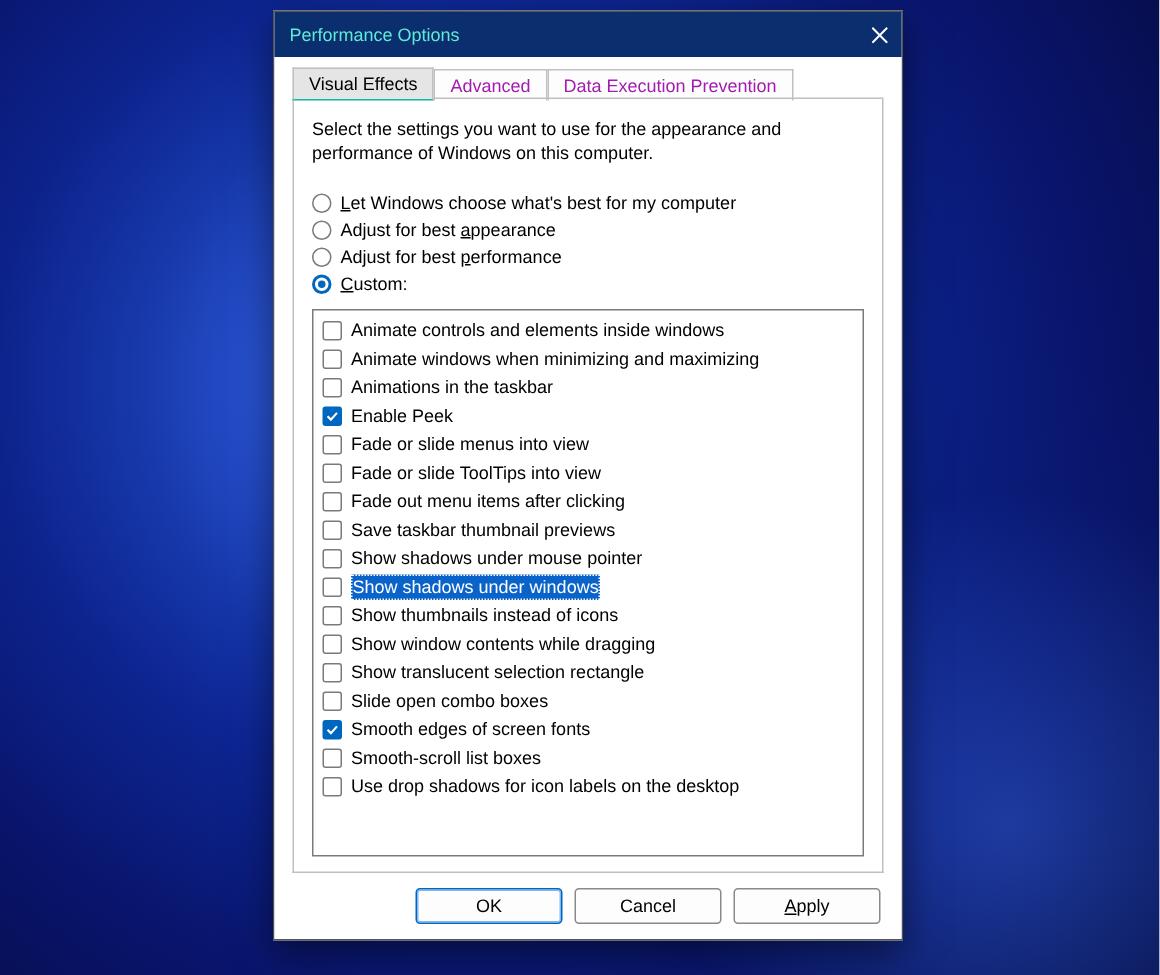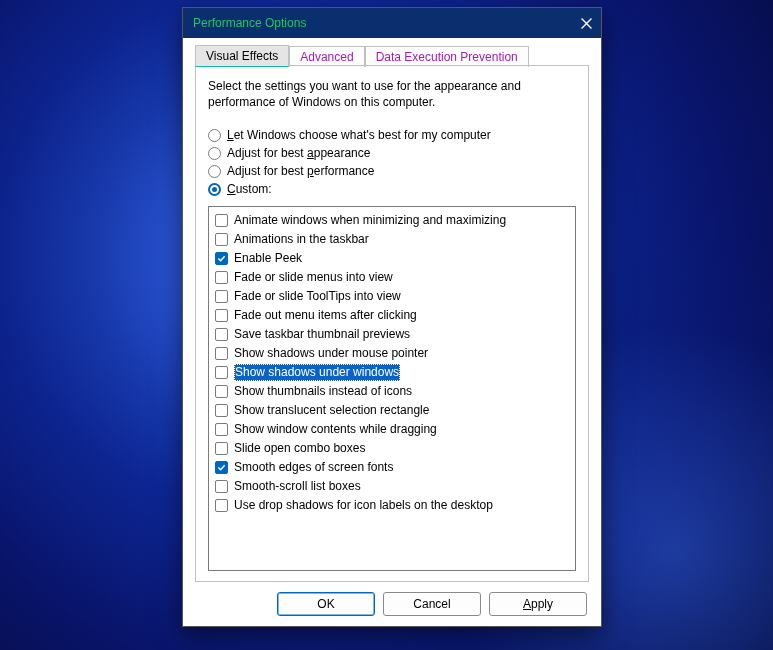--- a/index.html
+++ b/index.html
@@ -46,21 +46,21 @@
     background: #fff;
     border: 1px solid #555;
     box-shadow: 0 8px 24px rgba(0,0,0,0.5);
     display: flex;
     flex-direction: column;
     z-index: 10;
   }
   .titlebar {
     height: 30px;
     background: #0b2e6e;
-    color: #22c55e;
+    color: #5eead4;
     display: flex;
     align-items: center;
     padding: 0 10px;
     font-size: 12px;
   }
   .titlebar .title { flex: 1; }
   .titlebar .close {
     width: 30px; height: 30px;
     margin-right: -10px;
     display: flex; align-items: center; justify-content: center;
@@ -262,20 +262,24 @@
               <span class="radio-label">Adjust for best <u>p</u>erformance</span>
             </div>
             <div class="radio-row">
               <span class="radio selected"></span>
               <span class="radio-label"><u>C</u>ustom:</span>
             </div>
           </div>
 
         <div class="listbox">
 
+        <div class="opt-row">
+              <span class="chk"></span>
+              <span class="opt-label">Animate controls and elements inside windows</span>
+            </div>
             <div class="opt-row">
               <span class="chk"></span>
               <span class="opt-label">Animate windows when minimizing and maximizing</span>
             </div>
             <div class="opt-row">
               <span class="chk"></span>
               <span class="opt-label">Animations in the taskbar</span>
             </div>
             <div class="opt-row">
               <span class="chk checked">
@@ -308,25 +312,25 @@
             <div class="opt-row">
               <span class="chk"></span>
               <span class="opt-label selected">Show shadows under windows</span>
             </div>
             <div class="opt-row">
               <span class="chk"></span>
               <span class="opt-label">Show thumbnails instead of icons</span>
             </div>
             <div class="opt-row">
               <span class="chk"></span>
+              <span class="opt-label">Show window contents while dragging</span>
+            </div>
+            <div class="opt-row">
+              <span class="chk"></span>
               <span class="opt-label">Show translucent selection rectangle</span>
-            </div>
-            <div class="opt-row">
-              <span class="chk"></span>
-              <span class="opt-label">Show window contents while dragging</span>
             </div>
             <div class="opt-row">
               <span class="chk"></span>
               <span class="opt-label">Slide open combo boxes</span>
             </div>
             <div class="opt-row">
               <span class="chk checked">
                 <svg viewBox="0 0 10 10">
                   <polyline points="1.5,5 4,7.5 8.5,2.5" fill="none" stroke="#fff" stroke-width="1.6"></polyline>
                 </svg>

